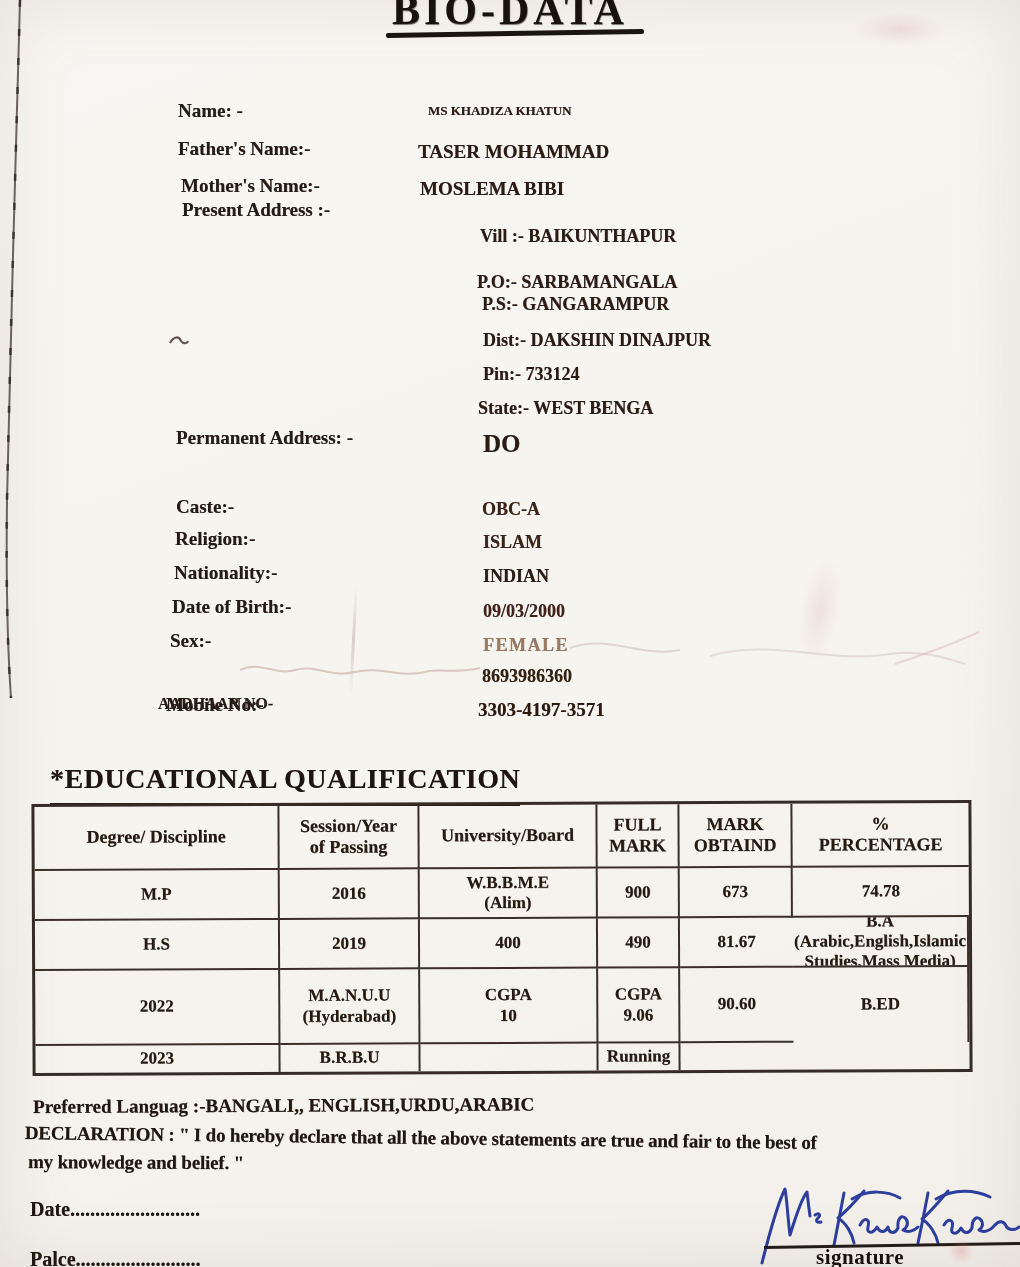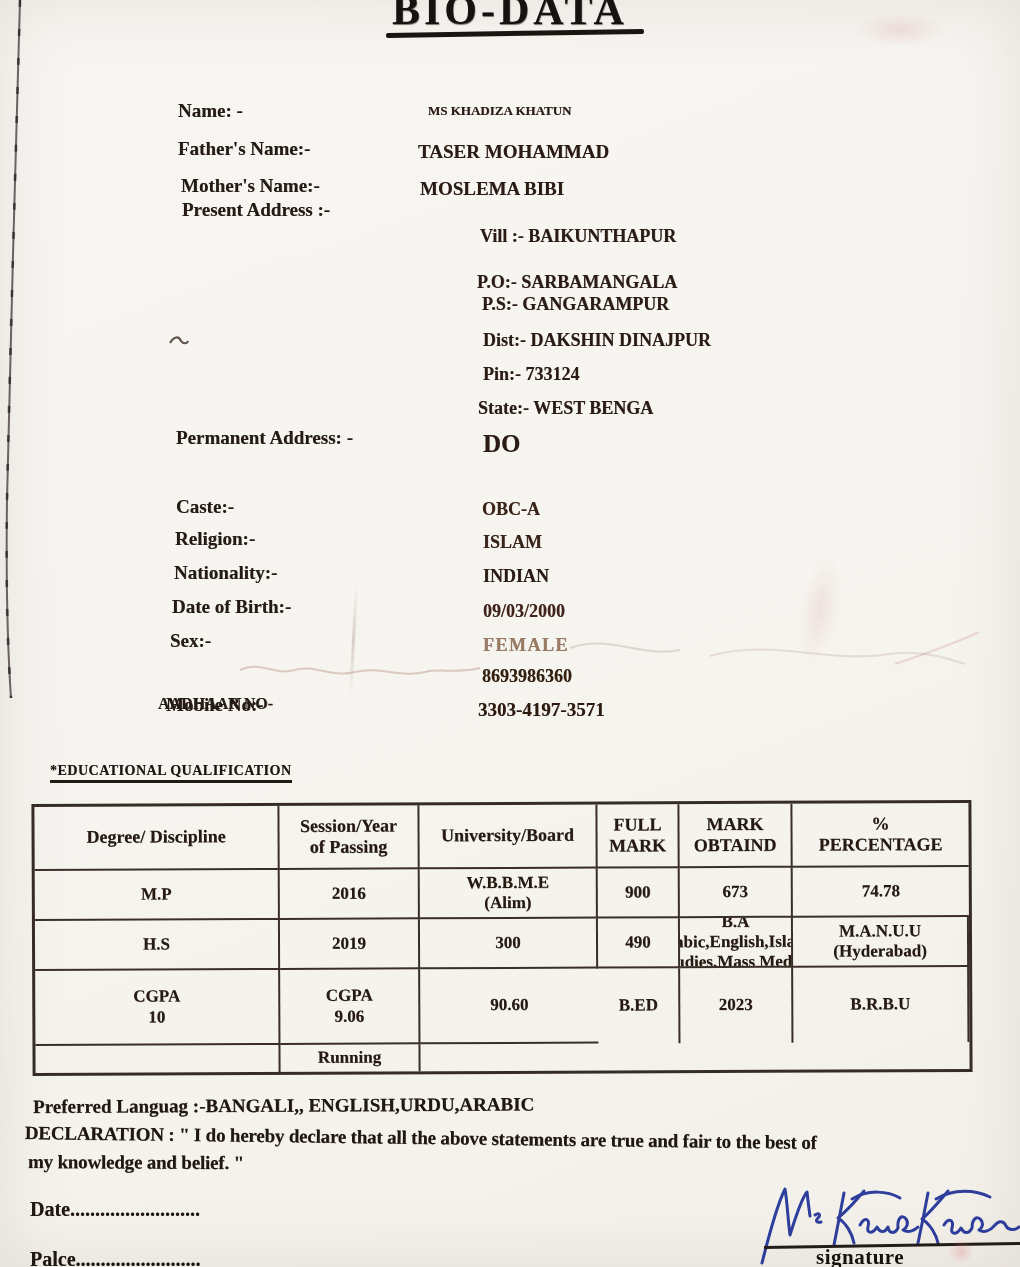--- a/index.html
+++ b/index.html
@@ -19,22 +19,22 @@
     text-shadow:0.5px 0.5px 0.8px rgba(25,18,12,.55);
   }
   .title-underline{background:#1b1512;border-radius:2px;}
   .lbl,.val{
     font-weight:bold;font-size:19px;white-space:nowrap;
     text-shadow:0.3px 0.3px 0.5px rgba(35,22,14,.5);
   }
   .val{font-size:18px;color:#2a1c14;}
   .faded{color:#9b7a63;filter:blur(0.5px);letter-spacing:1.5px;}
   .heading-edu{
-    font-weight:bold;font-size:14px;color:#1d1511;
-    border-bottom:3px solid #221a14;padding-bottom:1px;letter-spacing:.5px;
+    font-weight:bold;font-size:28px;color:#1d1511;
+    border-bottom:3px solid #221a14;padding-bottom:8px;letter-spacing:.5px;
     text-shadow:0.3px 0.3px 0.5px rgba(35,22,14,.5);
   }
   .tbl{
     display:grid;
     grid-template-columns:245px 140px 178px 82px 113px 176px;
     grid-template-rows:64px 50px 50px 75px 27px;
     border:3px solid #362c26;
     transform:rotate(-0.25deg);
     background:transparent;
   }
@@ -145,26 +145,28 @@
     <div class="cell">M.P</div>
     <div class="cell">2016</div>
     <div class="cell">W.B.B.M.E
 (Alim)</div>
     <div class="cell">900</div>
     <div class="cell">673</div>
     <div class="cell last-col">74.78</div>
 
     <div class="cell">H.S</div>
     <div class="cell">2019</div>
-    <div class="cell">300</div>
+    <div class="cell">400</div>
     <div class="cell">490</div>
+    <div class="cell last-col">81.67</div>
 
     <div class="cell">B.A
 (Arabic,English,Islamic
 Studies,Mass Media)</div>
+    <div class="cell">2022</div>
     <div class="cell">M.A.N.U.U
 (Hyderabad)</div>
     <div class="cell">CGPA
 10</div>
     <div class="cell">CGPA
 9.06</div>
     <div class="cell last-col">90.60</div>
 
     <div class="cell last-row">B.ED</div>
     <div class="cell last-row">2023</div>

